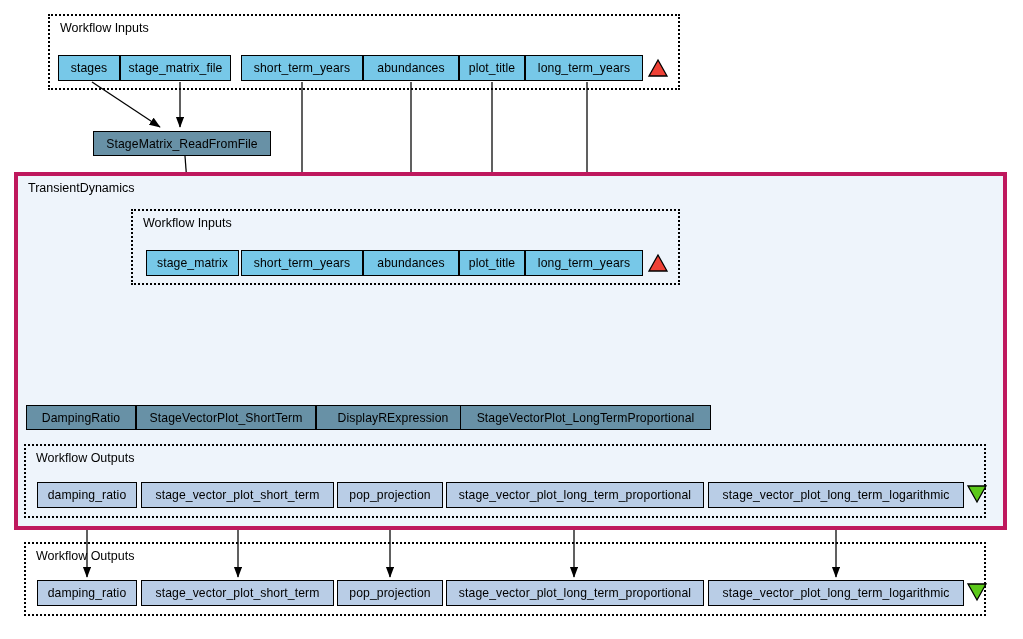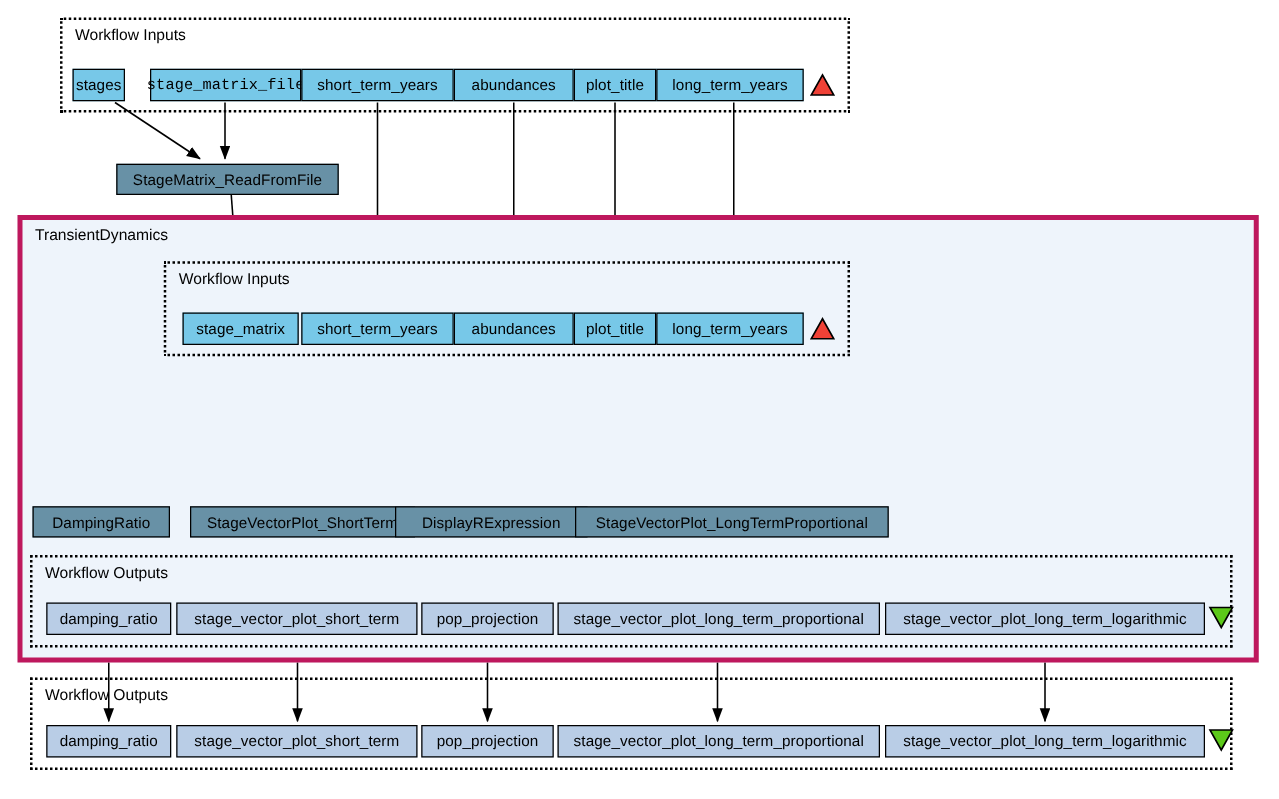--- a/index.html
+++ b/index.html
@@ -136,24 +136,24 @@
       <path d="M390,507 L390,577"></path>
       <path d="M574,507 L574,577"></path>
       <path d="M836,507 L836,577"></path>
     </g>
   </svg>
 
   <div class="group dotted" style="left:48px; top:14px; width:632px; height:76px;">
     <span class="group-label">Workflow Inputs</span>
   </div>
 
-  <div class="node input" style="left:58px; top:55px; width:42px;">
+  <div class="node input" style="left:58px; top:55px; width:62px;">
     <span>stages</span>
   </div>
-  <div class="node input" style="left:120px; top:55px; width:121px;font-family:Liberation Mono, monospace;">
+  <div class="node input" style="left:120px; top:55px; width:111px;">
     <span>stage_matrix_file</span>
   </div>
   <div class="node input" style="left:241px; top:55px; width:122px;">
     <span>short_term_years</span>
   </div>
   <div class="node input" style="left:363px; top:55px; width:96px;">
     <span>abundances</span>
   </div>
   <div class="node input" style="left:459px; top:55px; width:66px;">
     <span>plot_title</span>
@@ -199,21 +199,21 @@
   <div class="tri-wrap" style="left:647px; top:252px;">
     <svg width="22" height="22" viewBox="0 0 22 22">
       <polygon points="11,3 20,19 2,19" fill="#ef4136" stroke="#000" stroke-width="1.3"></polygon>
     </svg>
   </div>
 
 
   <div class="node processor" style="left:26px; top:405px; width:110px;">
     <span>DampingRatio</span>
   </div>
-  <div class="node processor" style="left:152px; top:405px; width:180px;">
+  <div class="node processor" style="left:136px; top:405px; width:180px;">
     <span>StageVectorPlot_ShortTerm</span>
   </div>
   <div class="node processor" style="left:316px; top:405px; width:154px;">
     <span>DisplayRExpression</span>
   </div>
   <div class="node processor" style="left:460px; top:405px; width:251px;">
     <span>StageVectorPlot_LongTermProportional</span>
   </div>
 
   <div class="group dotted" style="left:24px; top:444px; width:962px; height:74px;">

